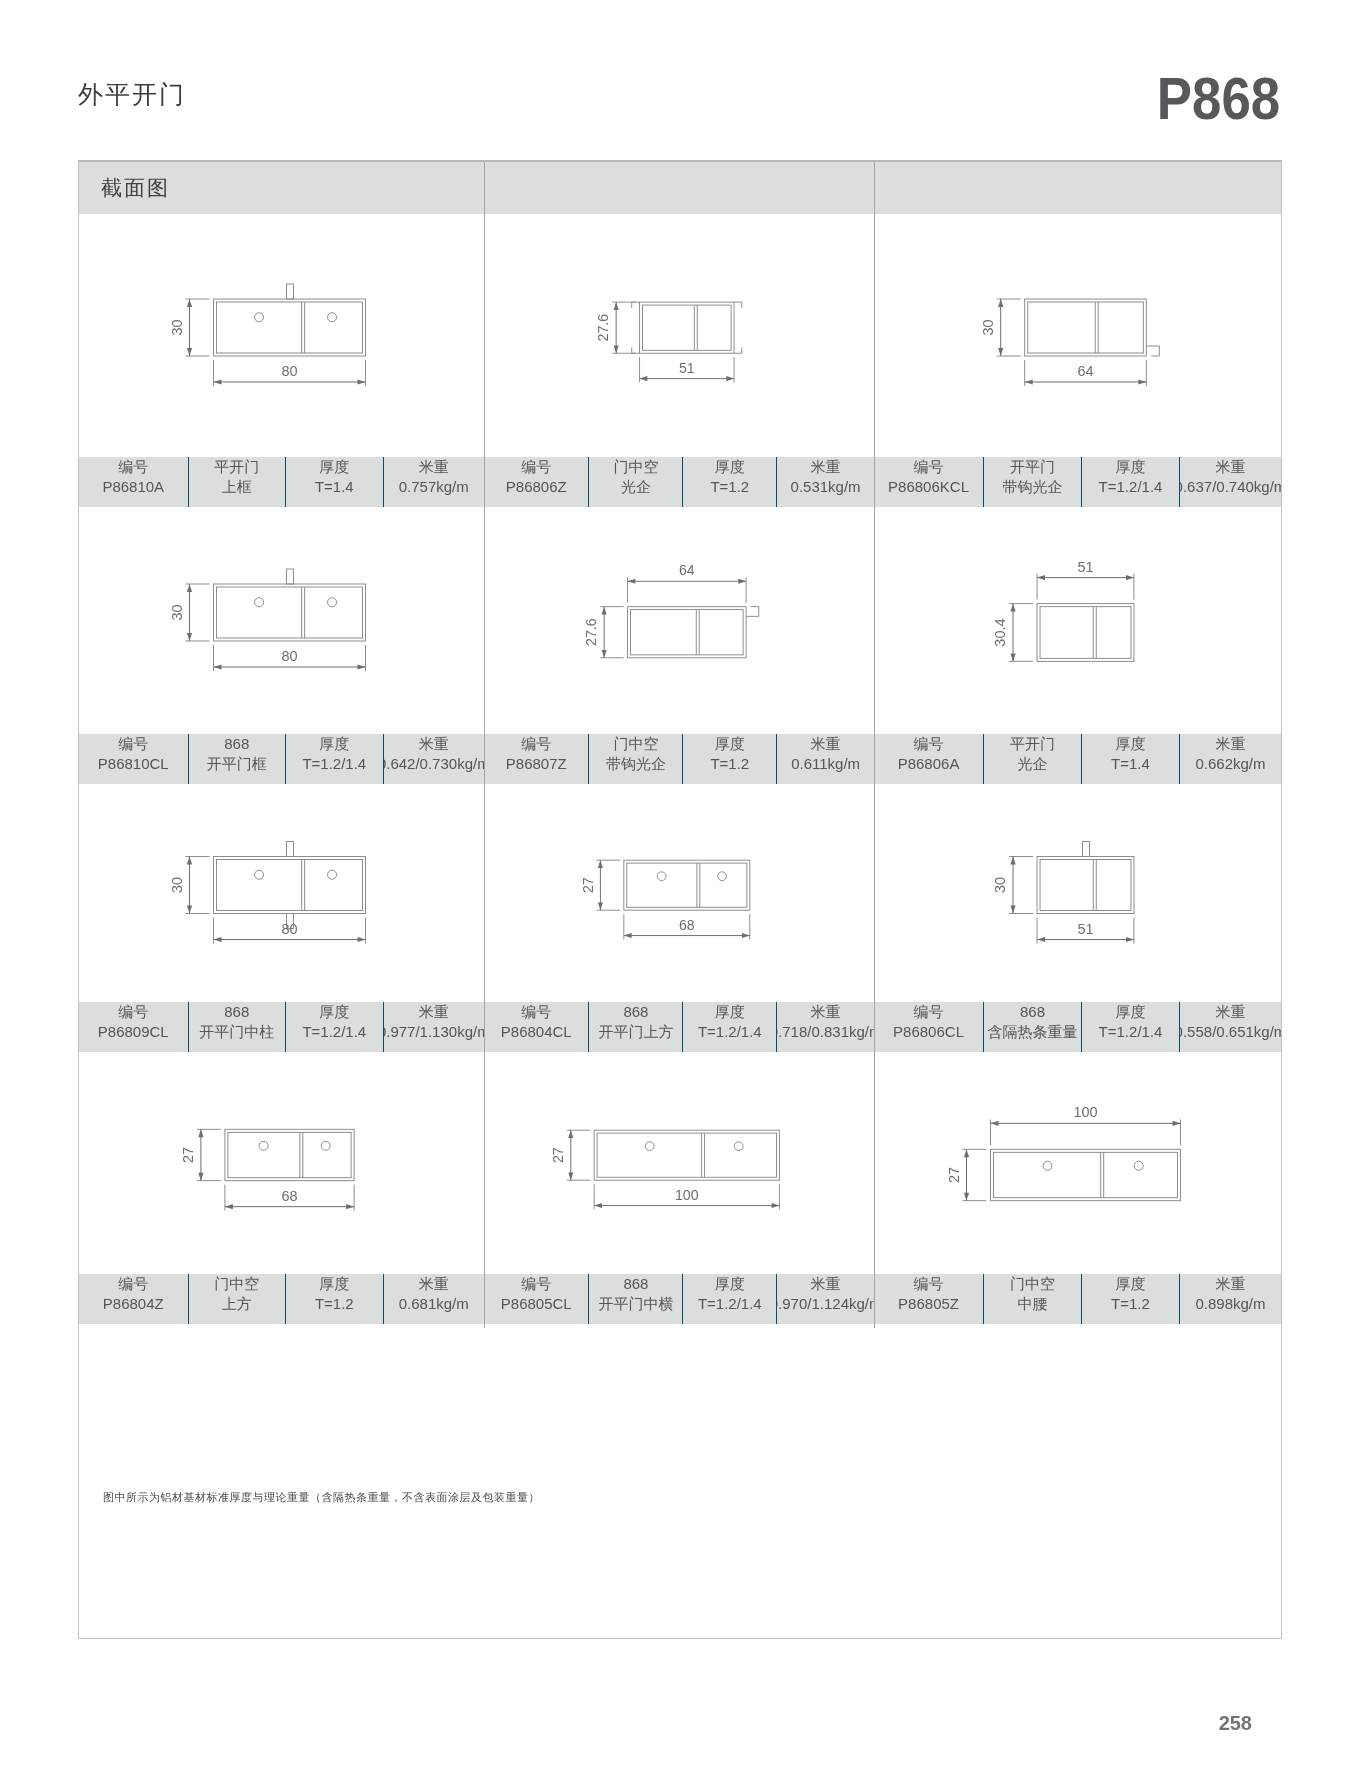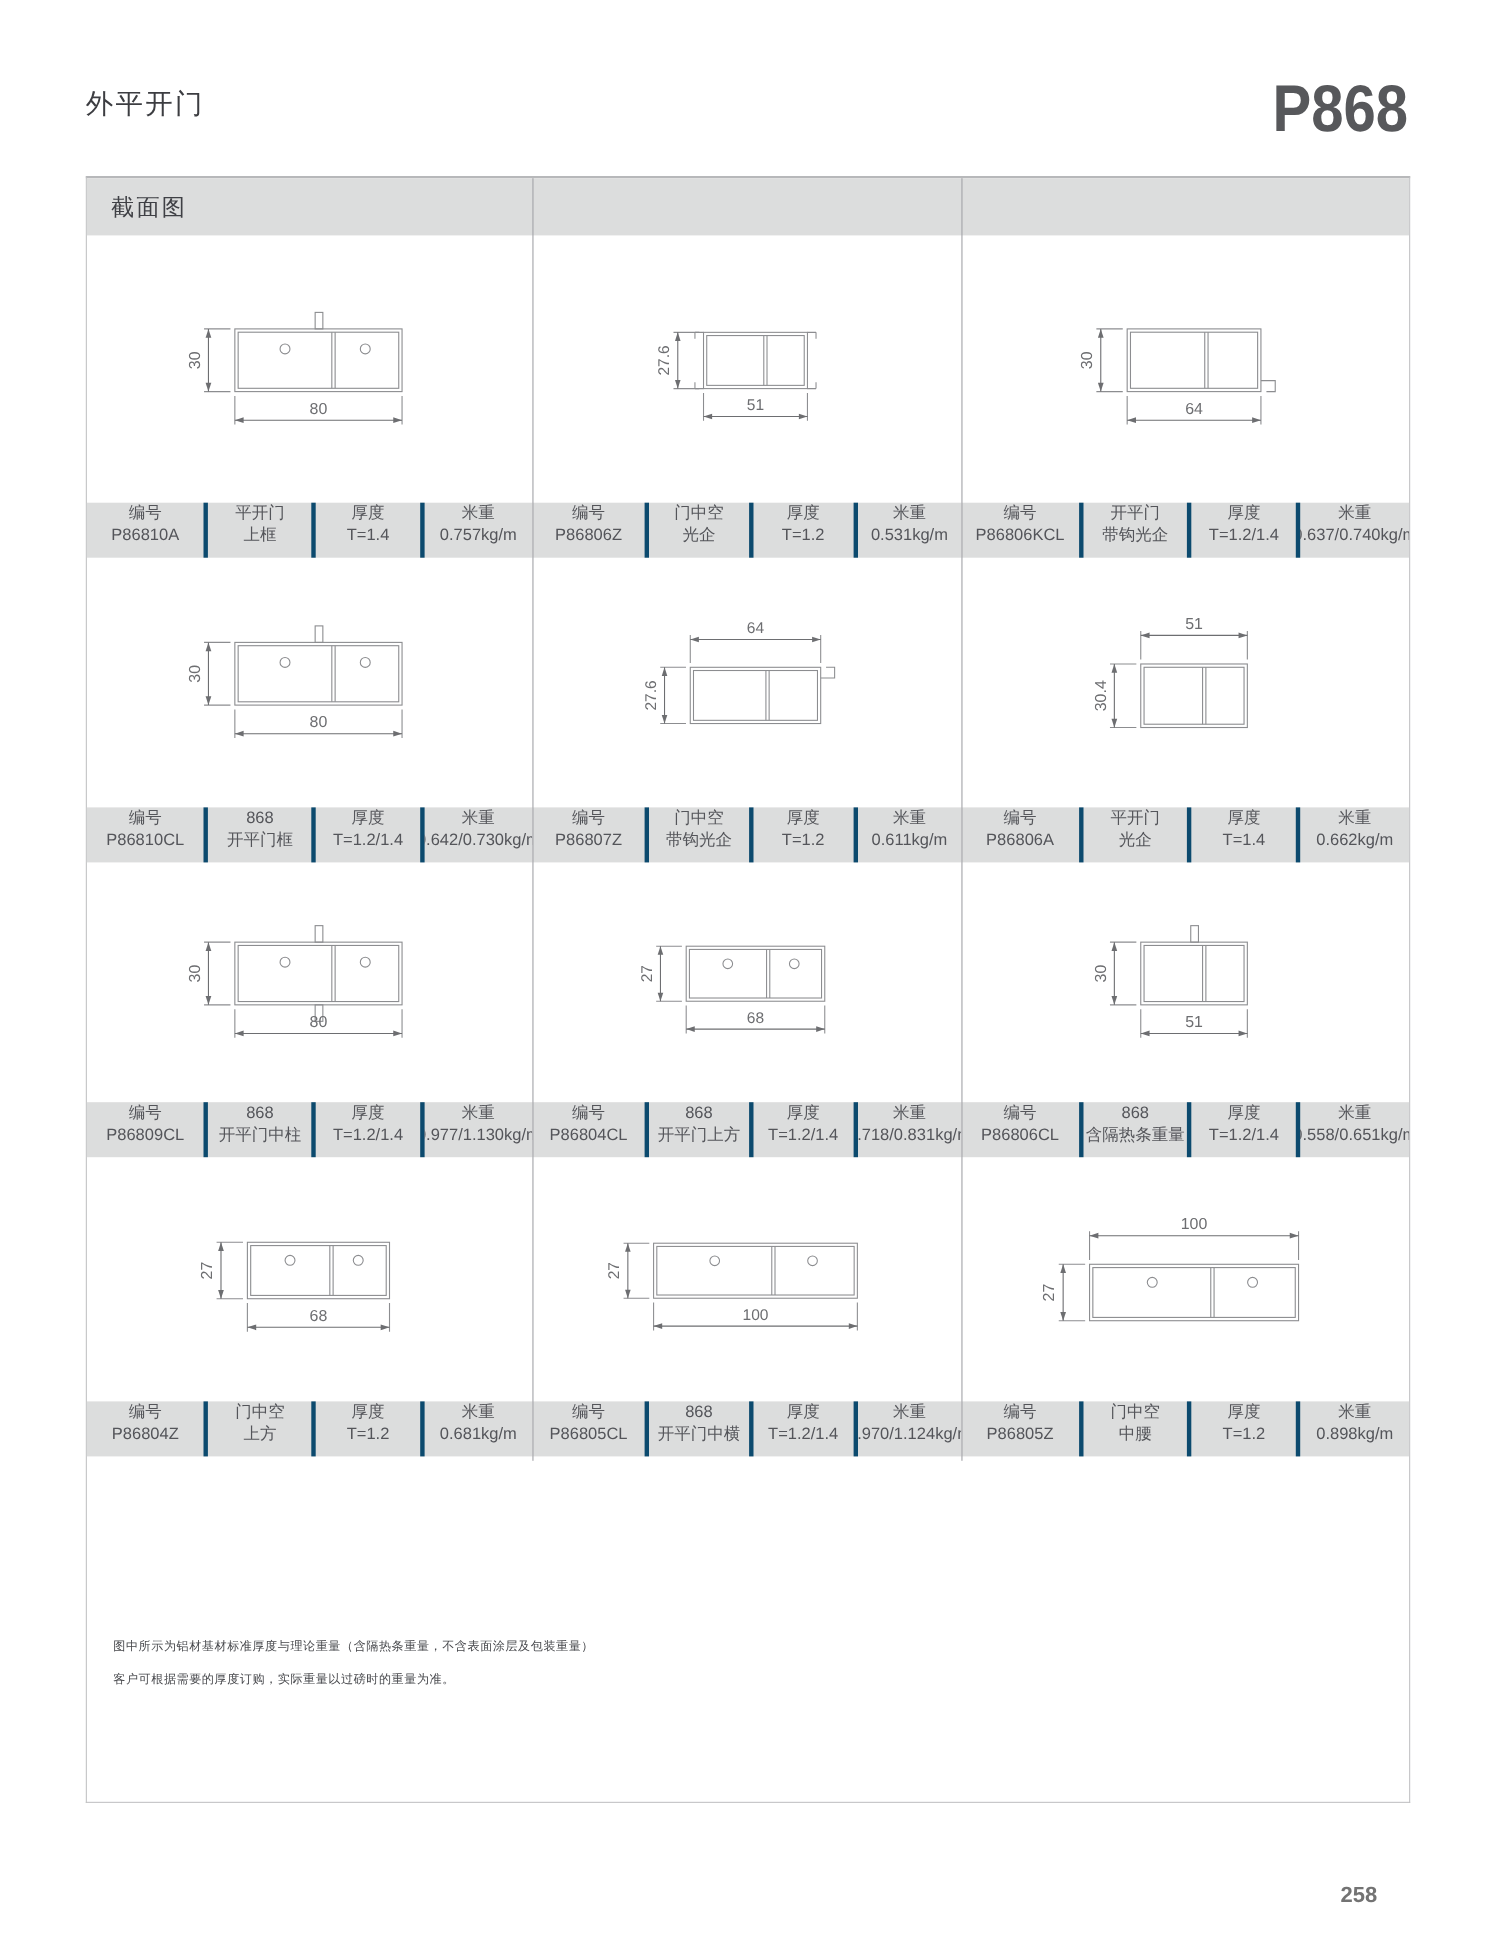--- a/index.html
+++ b/index.html
@@ -30,21 +30,21 @@
   .c0 { width:405px; } .c1 { width:390px; } .c2 { width:407px; }
   .drawing { width:100%; overflow:hidden; }
   .dr0 { height:243px; } .dr1 { height:227px; } .dr2 { height:218px; } .dr3 { height:222px; }
   .drawing svg { display:block; width:100%; height:100%; }
   svg text { font-family:"Liberation Sans","DejaVu Sans",sans-serif; fill:#6d6e71; font-size:14.5px; }
   .strip { height:50px; background:#dcdddd; display:flex; }
   .strip .sc {
     display:flex; flex-direction:column; align-items:center; 
     font-size:15px; line-height:20px; color:#54555a; text-align:center; overflow:hidden;
   }
-  .strip .sc + .sc { border-left:4px solid #0c4a6e; }
+  .strip .sc + .sc { border-left:1px solid #0c4a6e; }
   .sc-code { flex:27 0 0; } .sc-name { flex:24 0 0; } .sc-thk { flex:24 0 0; } .sc-wt { flex:25 0 0; }
   .table-footer {
     height:314px; box-sizing:border-box; padding:158px 30px 0 24px;
     font-size:11px; color:#47484c; line-height:30px; letter-spacing:0.5px;
   }
   .table-footer p { margin:0; }
   .page-number { position:absolute; right:106px; top:1712px; font-size:20px; font-weight:700; color:#737373; }
 </style>
 </head>
 <body>
@@ -579,18 +579,17 @@
                 <div>米重</div>
                 <div>0.898kg/m</div>
               </div>
             </div>
           </div>
         </div>
       </div>
 
     <div class="table-footer">
       <p>图中所示为铝材基材标准厚度与理论重量（含隔热条重量，不含表面涂层及包装重量）</p>
-      <p>客户可根据需要的厚度订购，实际重量以过磅时的重量为准。</p>
     </div>
   </section>
 
   <div class="page-number">258</div>
 </div>
 
 </body></html>

